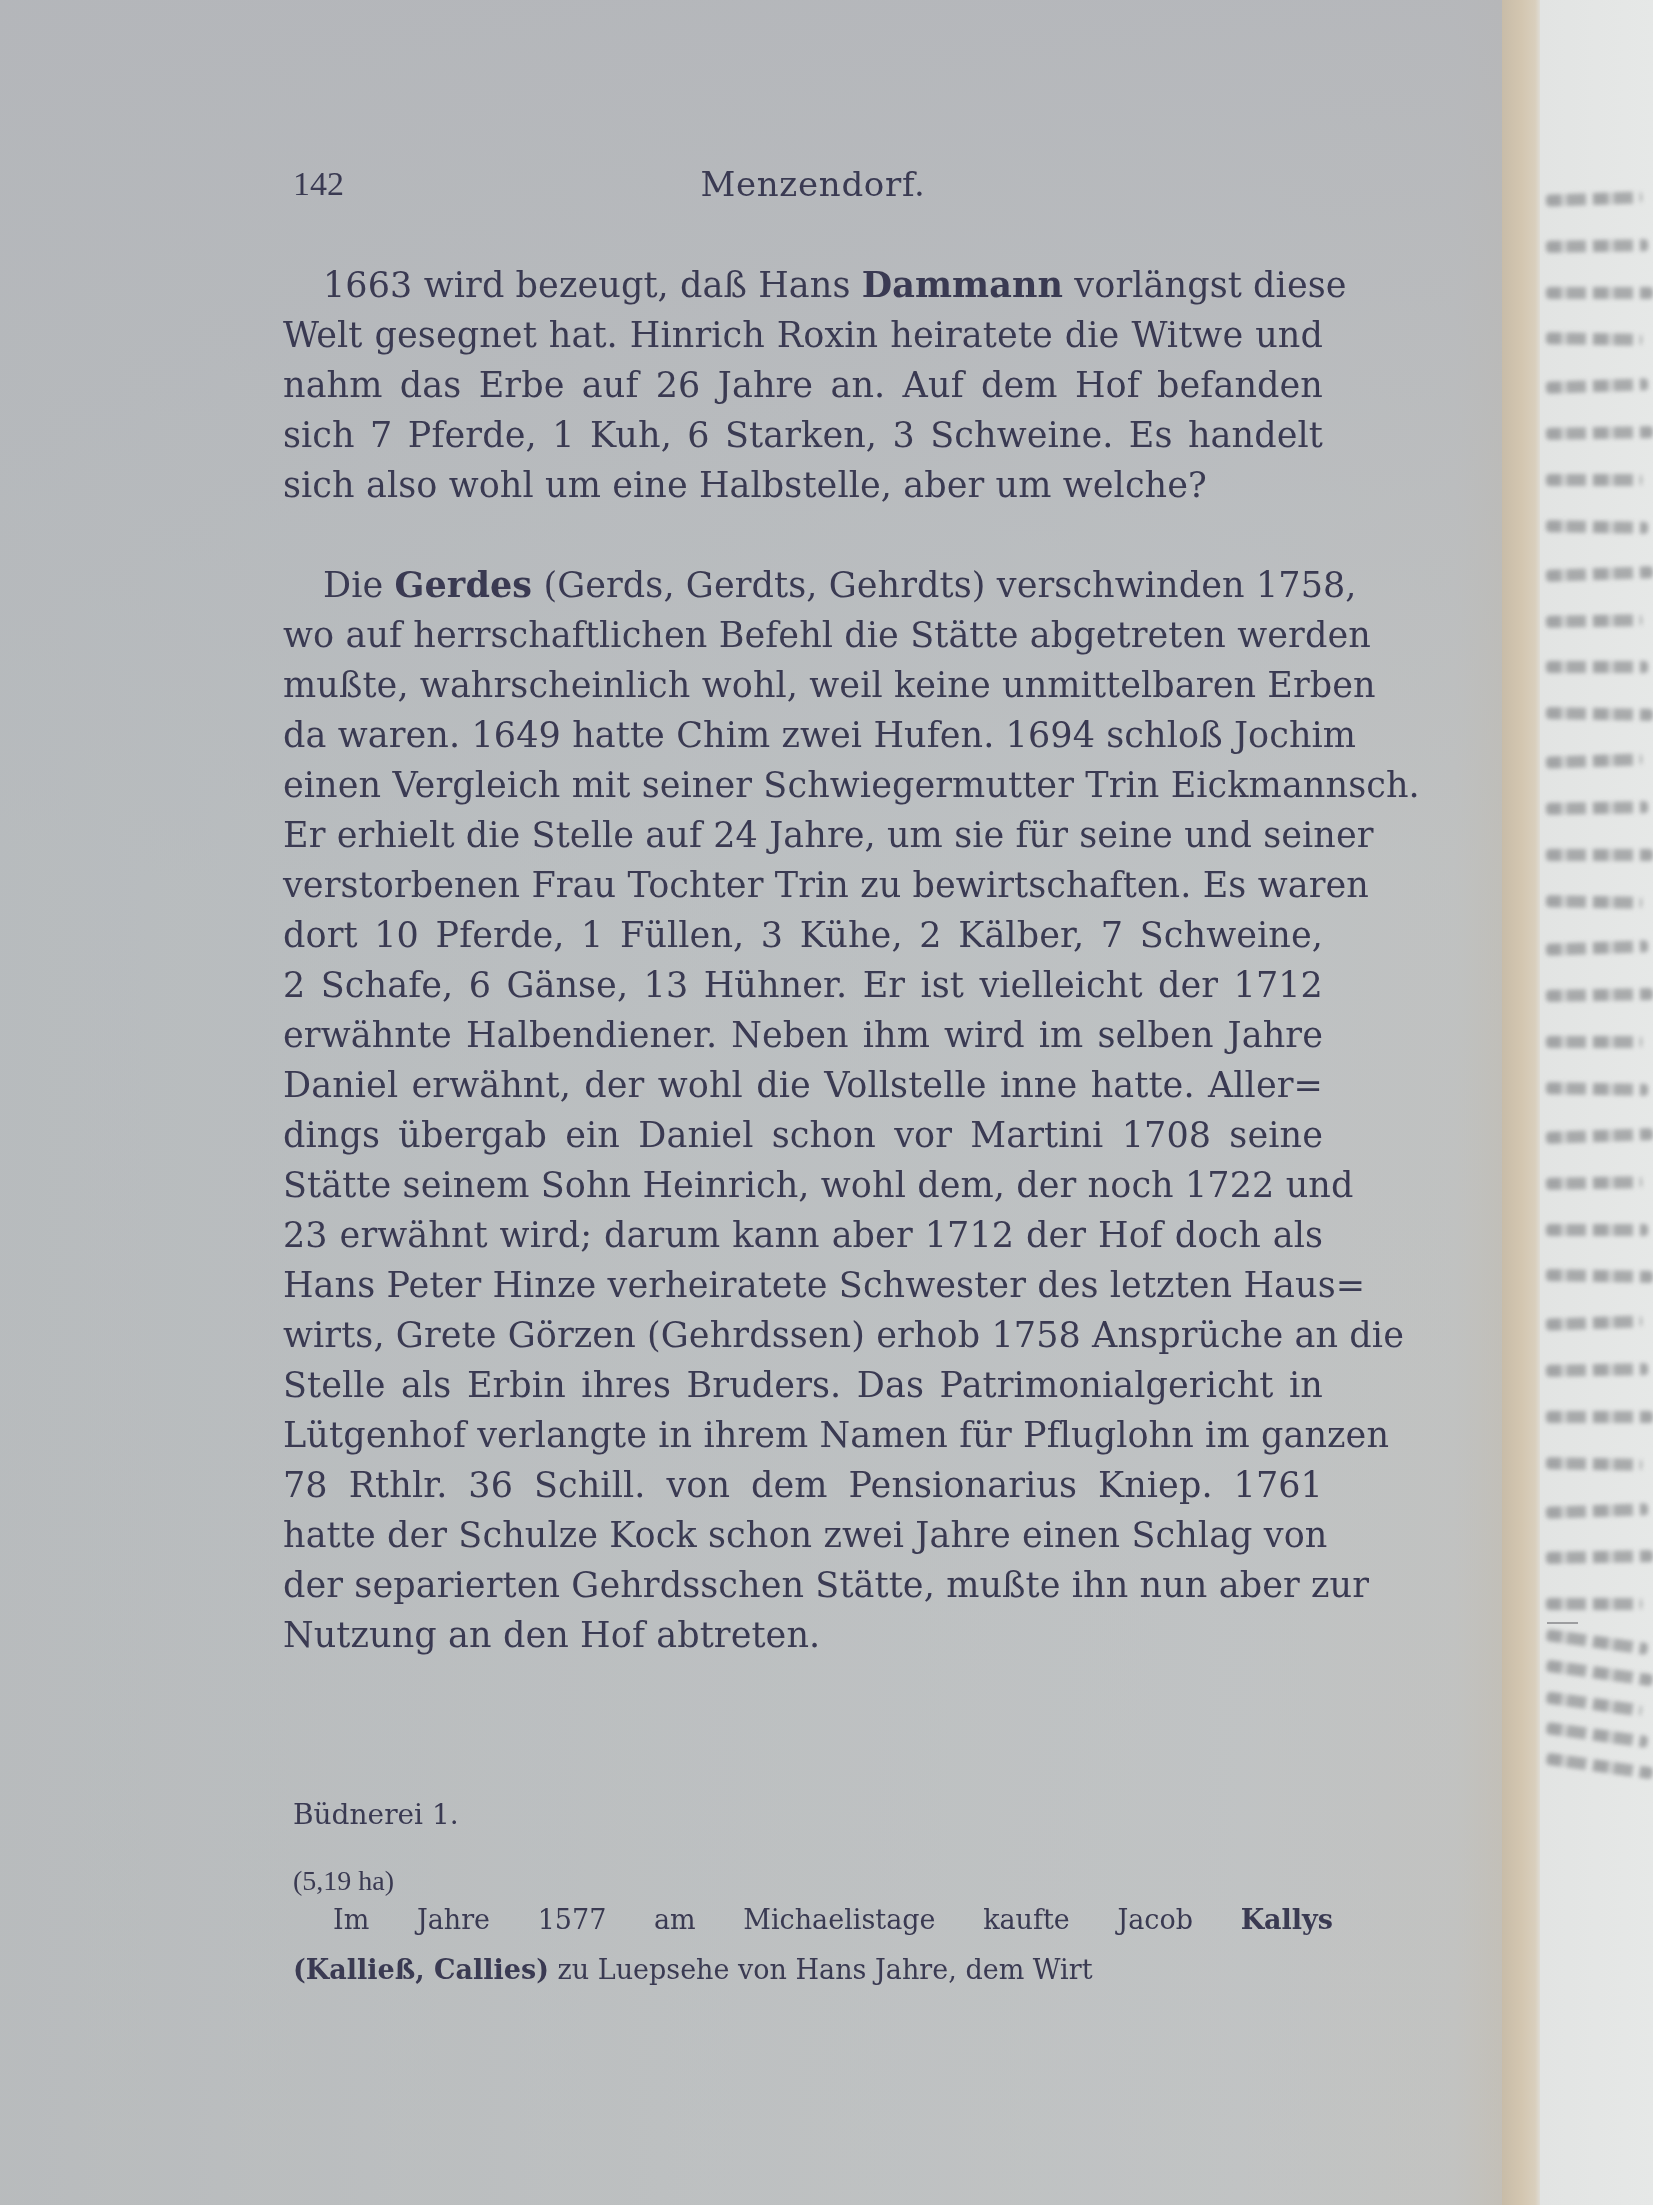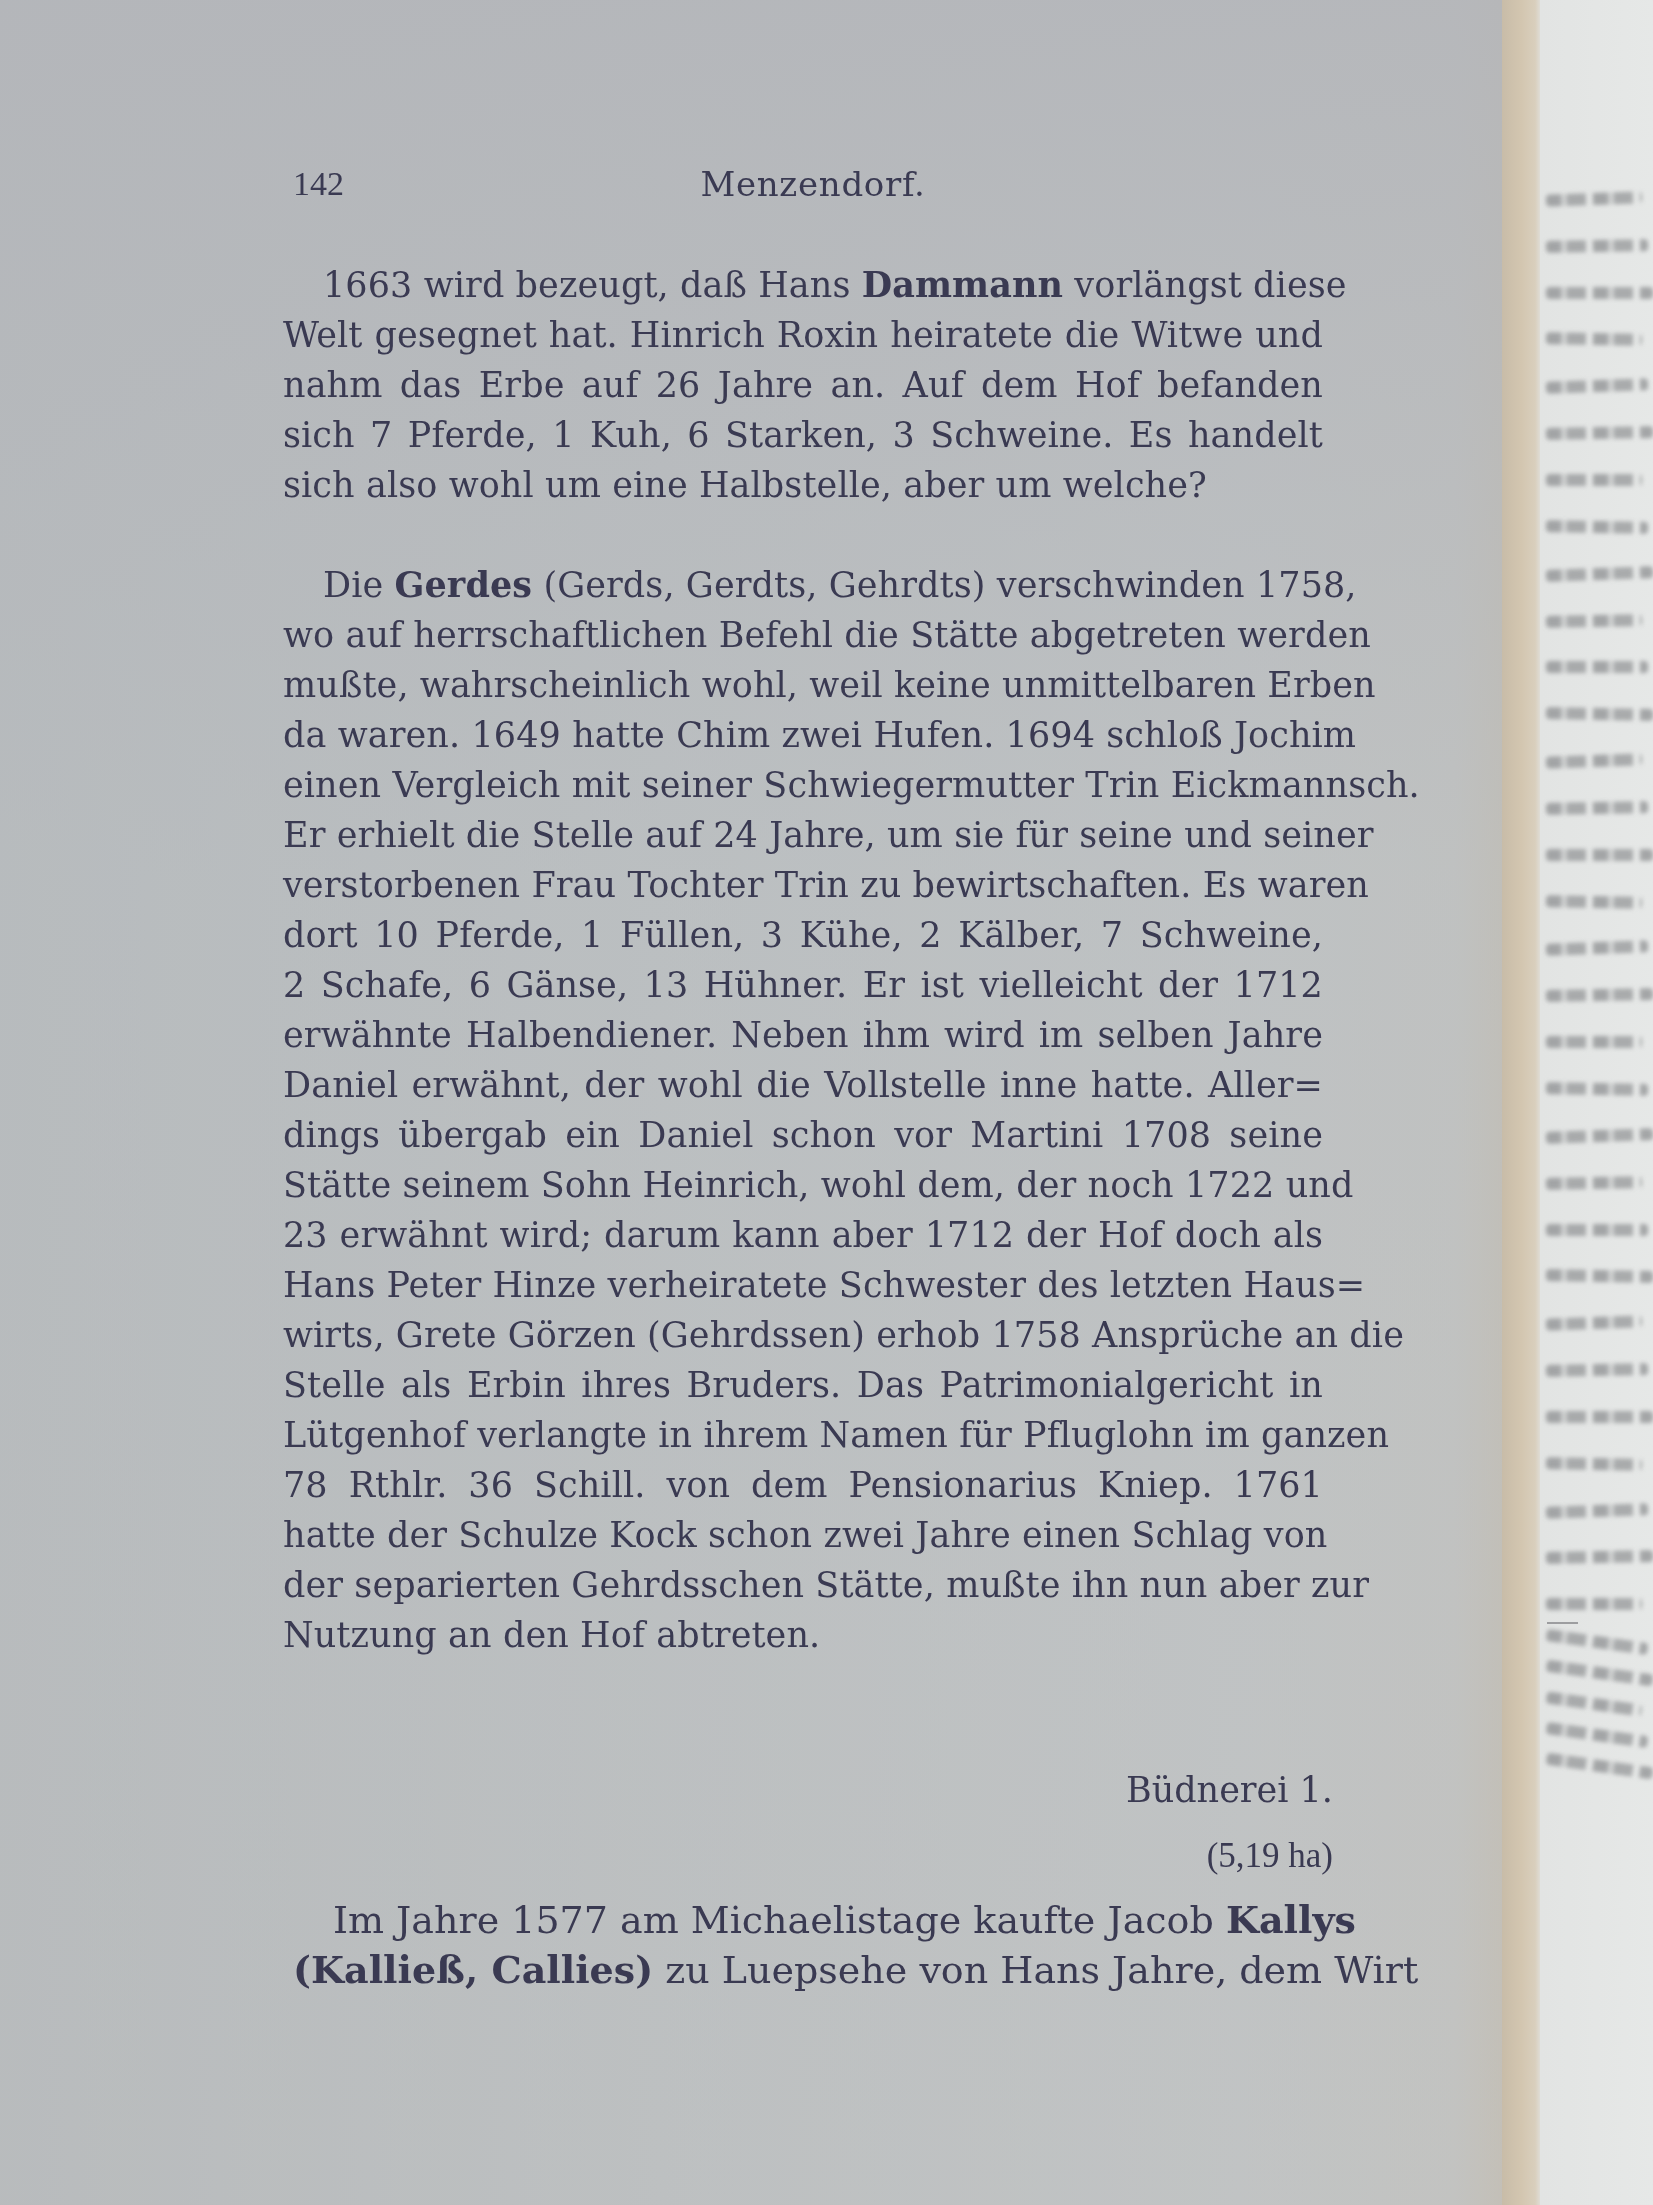--- a/index.html
+++ b/index.html
@@ -22,24 +22,24 @@
   .text-block {
     position: absolute; left: 283px; top: 260px; width: 1040px;
     font-size: 35px; line-height: 50px; text-align: justify;
     letter-spacing: 0.1px;
   }
   .para { margin: 0; text-indent: 40px; }
   .para + .para { margin-top: 50px; }
   .line { display: block; white-space: nowrap; text-align-last: justify; text-align: justify; }
   .line.last { text-align-last: left; }
   .bold { font-weight: bold; }
-  .section-heading { position: absolute; left: 293px; width: 1040px; text-align: right; font-size: 35px; line-height: 50px; }
+  .section-heading { position: absolute; left: 293px; width: 1040px; text-align: left; font-size: 28px; line-height: 50px; margin-top: 25px; }
   .sh1 { top: 1765px; }
   .sh2 { top: 1831px; font-family: "Liberation Serif", serif; }
-  .para2 { position: absolute; left: 293px; top: 1895px; width: 1040px; font-size: 38px; line-height: 50px; }
+  .para2 { position: absolute; left: 293px; top: 1895px; width: 1040px; font-size: 27px; line-height: 50px; }
   .para2 .line:first-child { padding-left: 40px; }
   .neighbor-page {
     position: absolute; left: 1540px; top: 0; width: 113px; height: 2205px;
     background: linear-gradient(90deg, #e2e4e3 0%, #e6e8e7 100%);
     overflow: hidden;
   }
   .neighbor-line {
     position: absolute; left: 5.5px; height: 12.4px; border-radius: 4.1px;
     background: repeating-linear-gradient(90deg, rgba(110,112,115,0.55) 0 15px, rgba(140,142,145,0.25) 15px 20.7px, rgba(110,112,115,0.5) 20.7px 40px, rgba(230,232,231,0) 40px 47px);
     filter: blur(2.1px);

